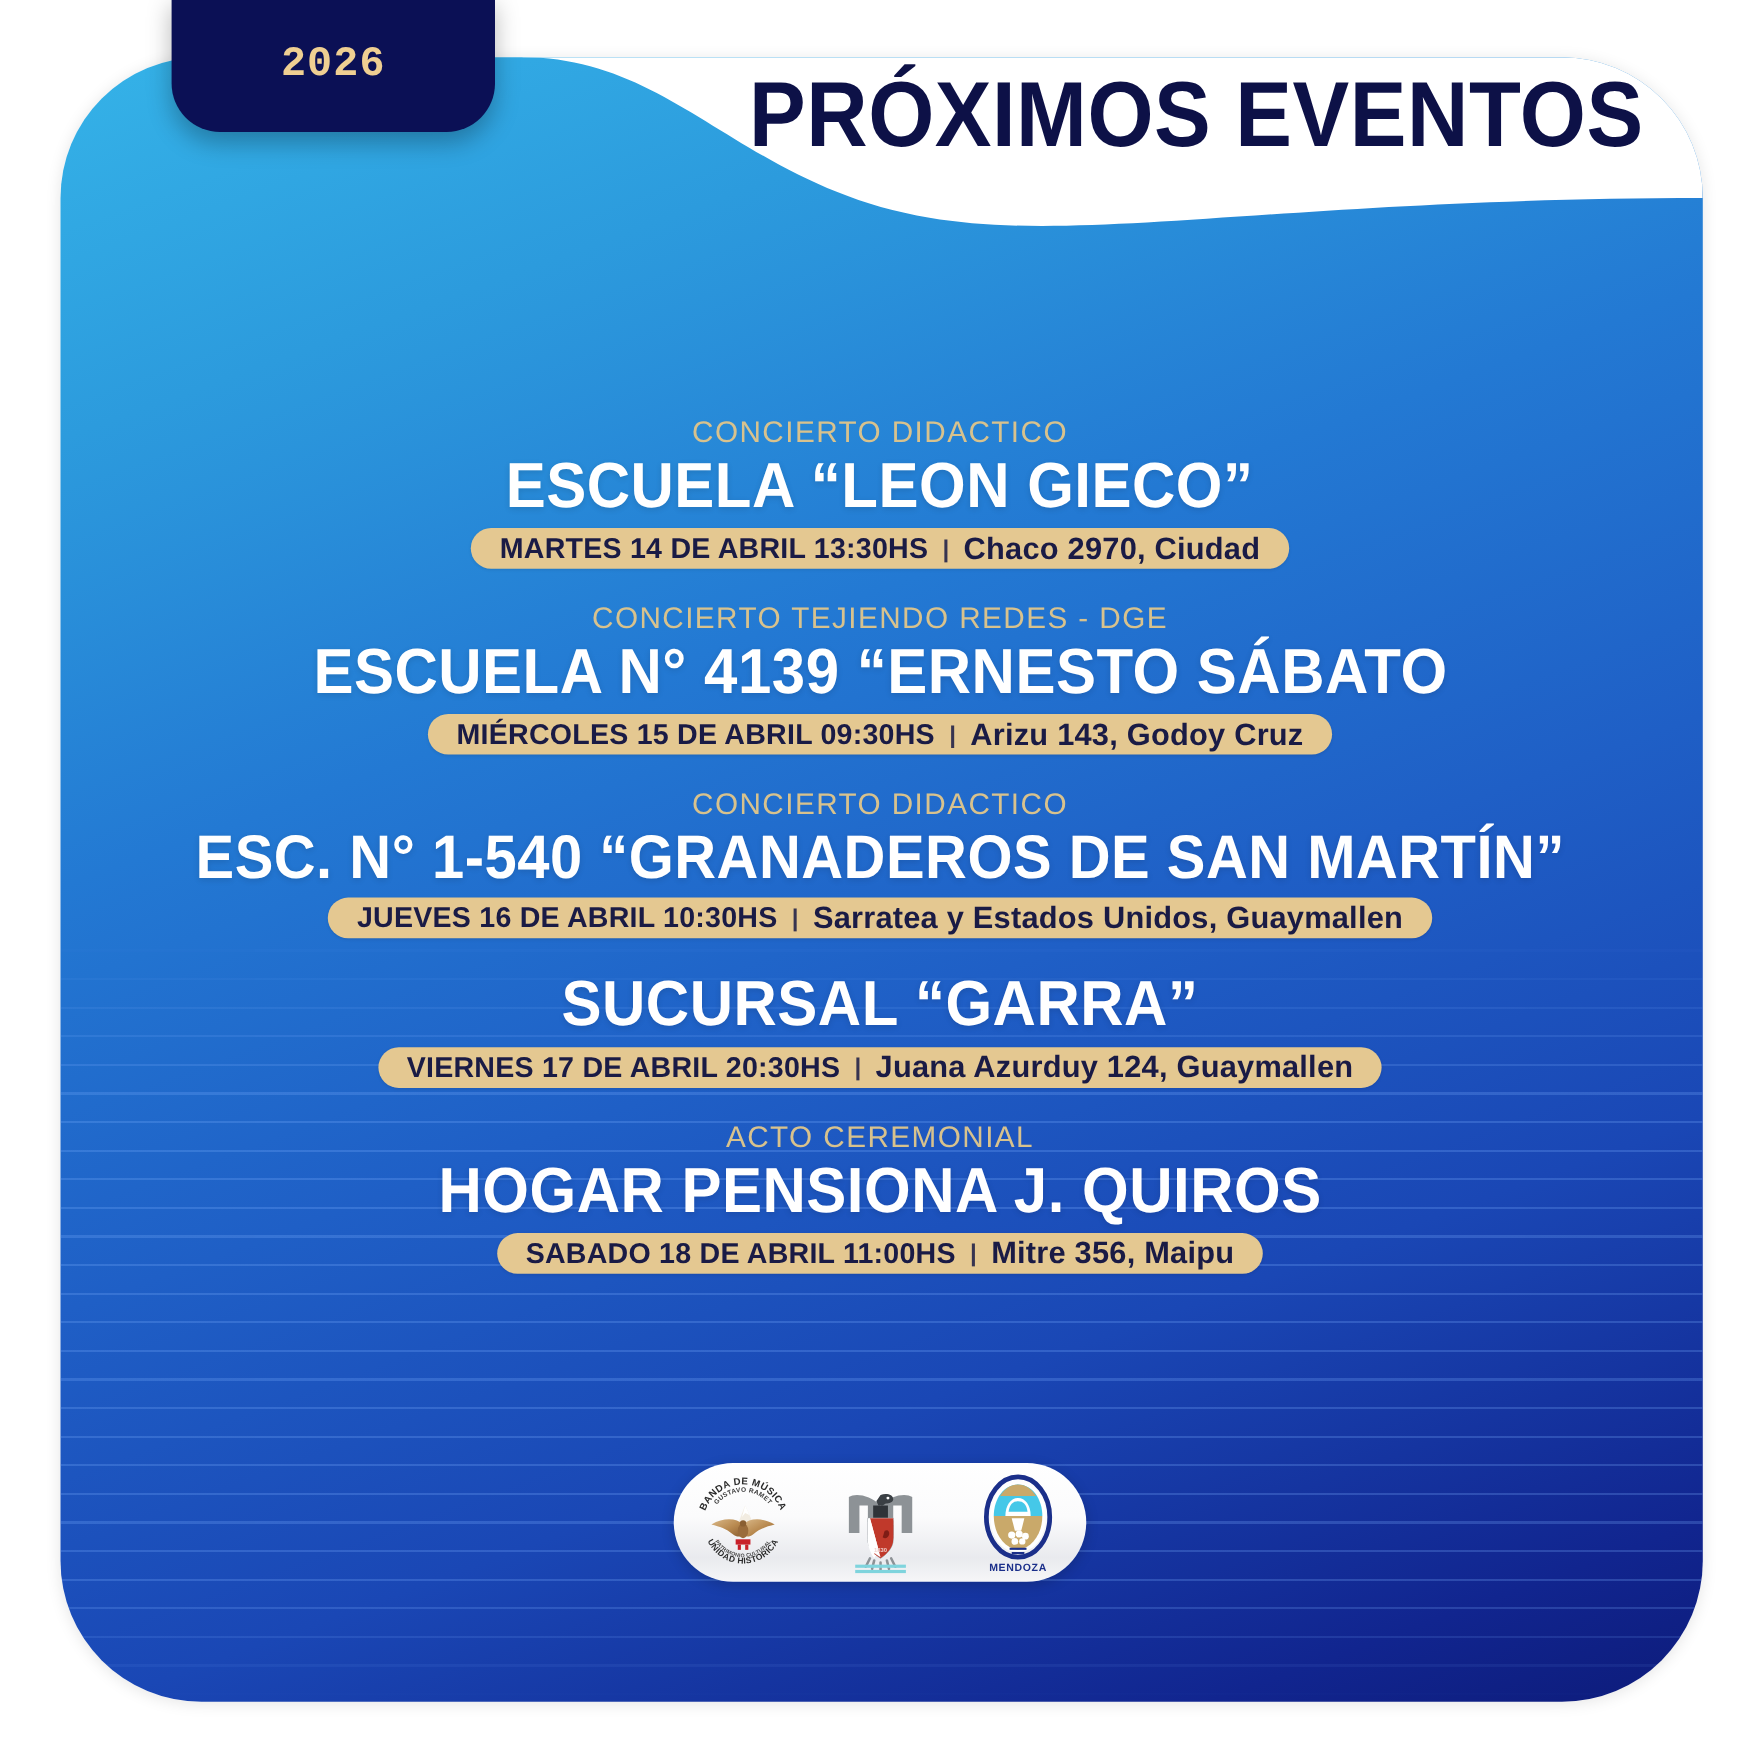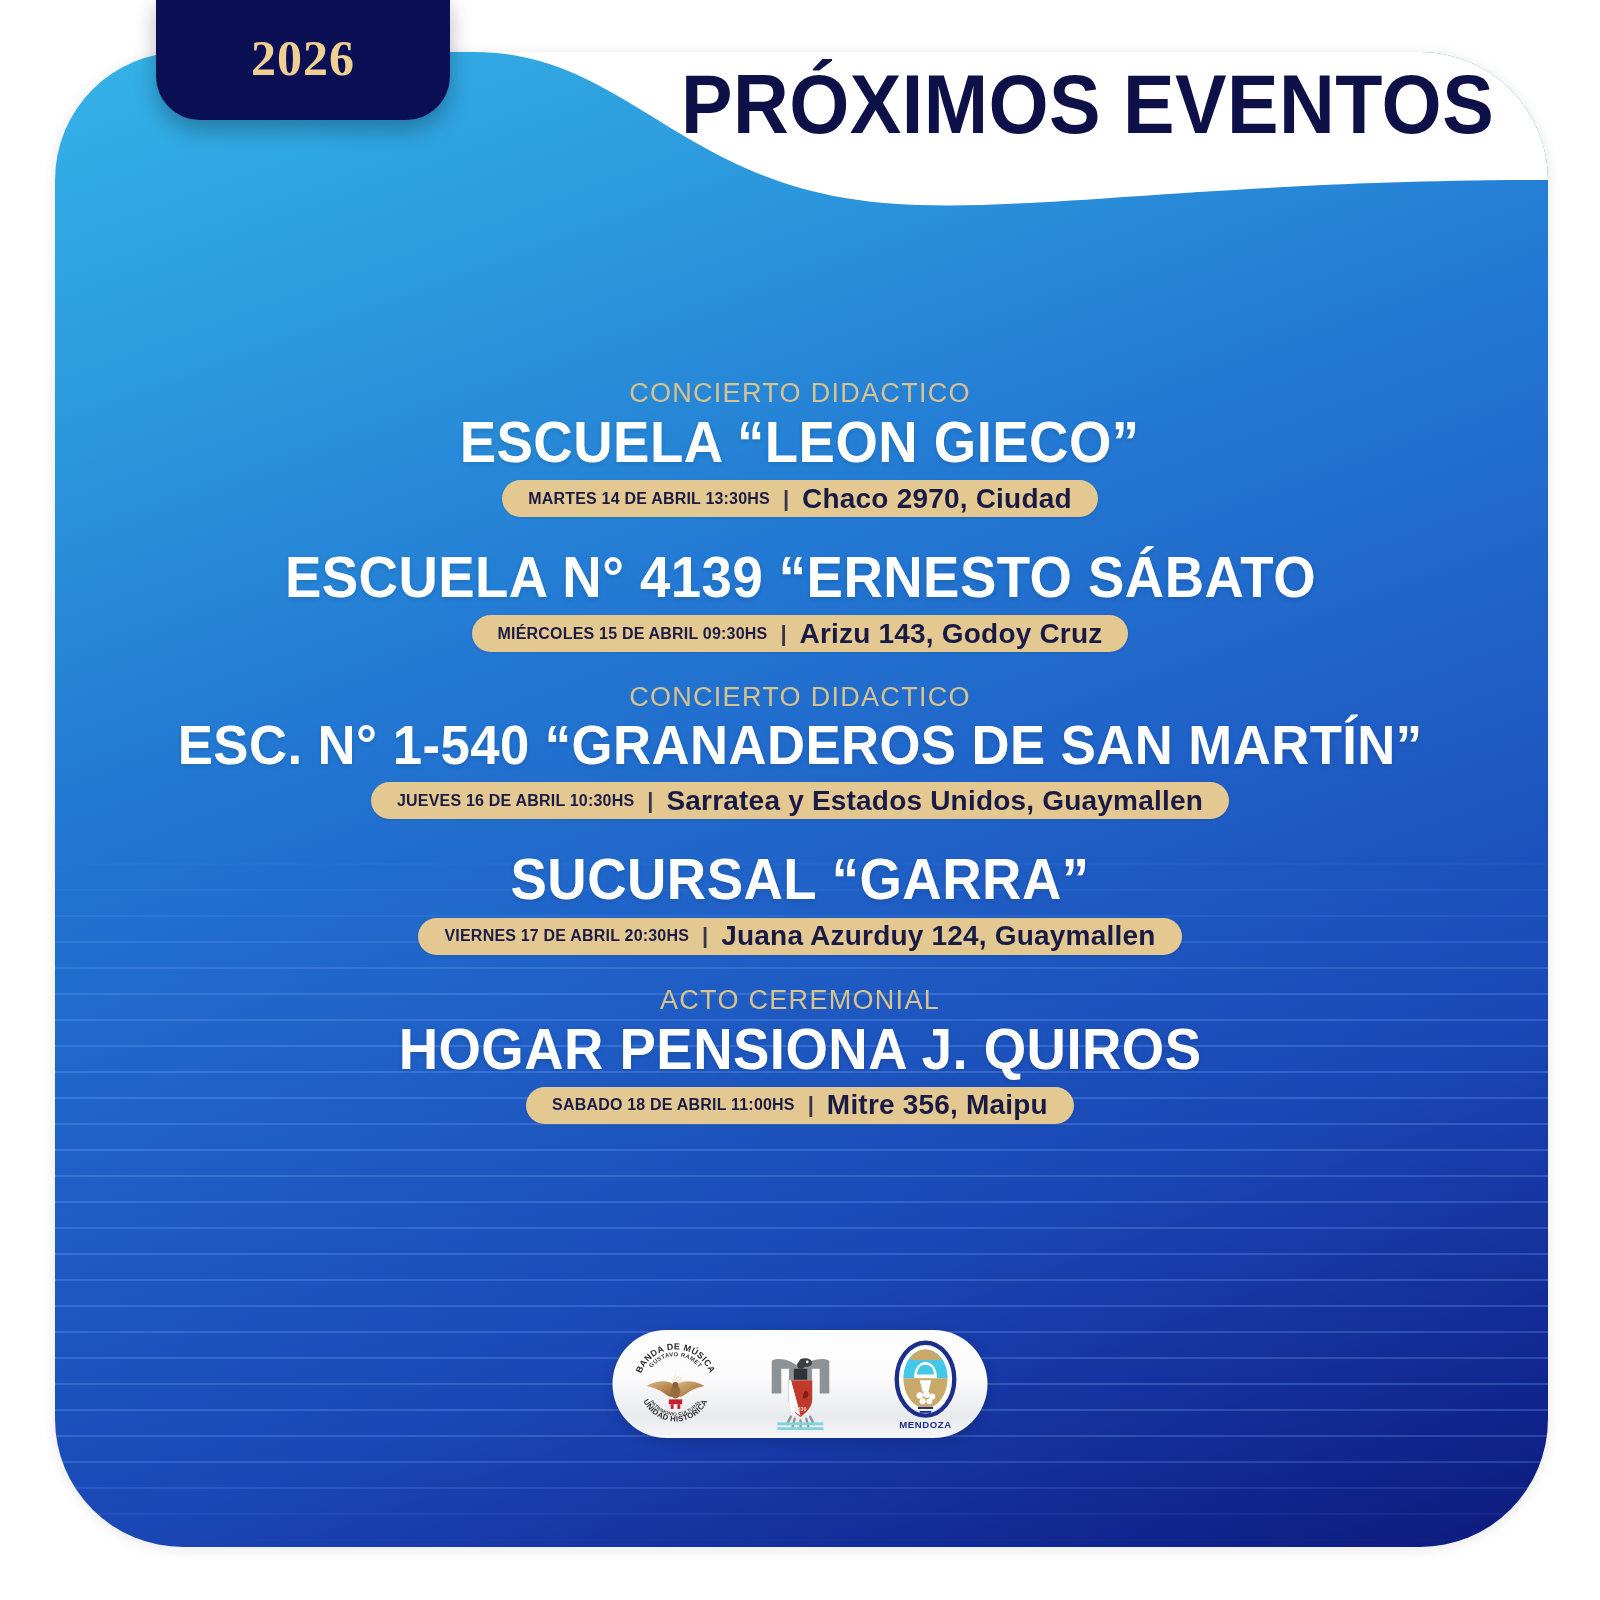--- a/index.html
+++ b/index.html
@@ -53,22 +53,22 @@
     position:absolute;left:156px;top:-4px;
     width:294px;height:124px;
     background:#0b1055;
     border-radius:0 0 44px 44px;
     box-shadow:0 10px 22px rgba(0,0,0,.28);
     display:flex;align-items:center;justify-content:center;
     z-index:6;
   }
   #badge span{
     color:#efcf92;
-    font-size:50px;font-weight:bold;letter-spacing:1px;
-    font-family:Liberation Serif, serif;
+    font-size:38px;font-weight:bold;letter-spacing:1px;
+    font-family:Liberation Mono, monospace;
   }
 
   
   #title{
     position:absolute;
     left:0;right:0;top:56px;
     text-align:right;
     padding-right:115px;
     z-index:6;
     color:#0d1147;
@@ -124,21 +124,21 @@
     background:#e4c891;
     border-radius:30px;
     height:37px;
     display:flex;align-items:center;justify-content:center;
     padding:0 26px;
     color:#1a1b45;
     white-space:nowrap;
     box-shadow:0 1px 3px rgba(0,0,0,.10);
   }
   .ev-date{
-    font-size:16px;font-weight:bold;letter-spacing:.2px;
+    font-size:26px;font-weight:bold;letter-spacing:.2px;
     font-family:"Liberation Sans", sans-serif;
   }
   .ev-sep{
     font-size:22px;font-weight:bold;
     padding:0 13px;opacity:.85;
   }
   .ev-venue{
     font-size:28px;font-weight:bold;letter-spacing:.2px;
     font-family:"Liberation Sans", sans-serif;
   }
@@ -183,20 +183,21 @@
     <div class="ev-cat">CONCIERTO DIDACTICO</div>
     <div class="ev-title s1">ESCUELA “LEON GIECO”</div>
     <div class="ev-pill">
       <span class="ev-date">MARTES 14 DE ABRIL 13:30HS</span>
       <span class="ev-sep">|</span>
       <span class="ev-venue">Chaco 2970, Ciudad</span>
     </div>
   </div>
 
   <div class="event">
+    <div class="ev-cat">CONCIERTO TEJIENDO REDES - DGE</div>
     <div class="ev-title s2">ESCUELA N° 4139 “ERNESTO SÁBATO</div>
     <div class="ev-pill">
       <span class="ev-date">MIÉRCOLES 15 DE ABRIL 09:30HS</span>
       <span class="ev-sep">|</span>
       <span class="ev-venue">Arizu 143, Godoy Cruz</span>
     </div>
   </div>
 
   <div class="event">
     <div class="ev-cat">CONCIERTO DIDACTICO</div>

